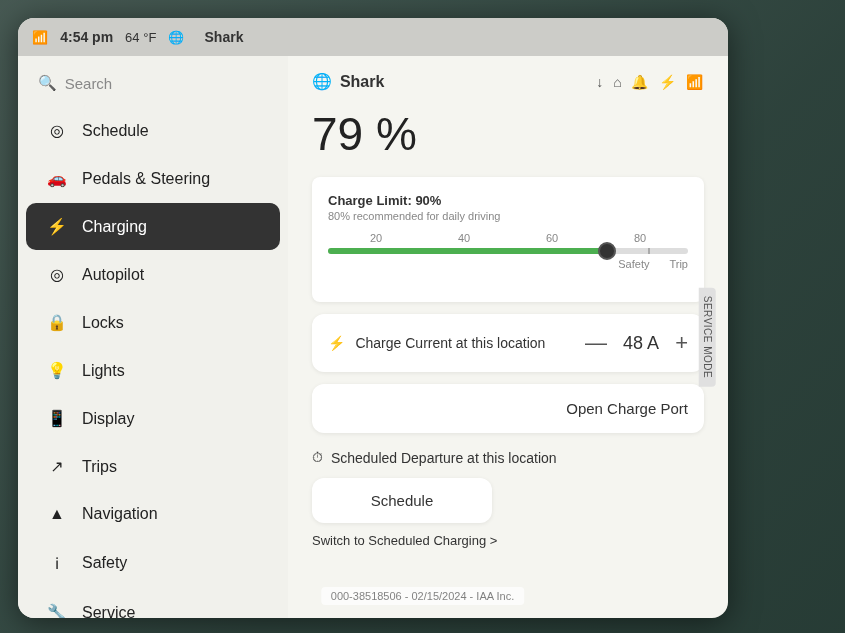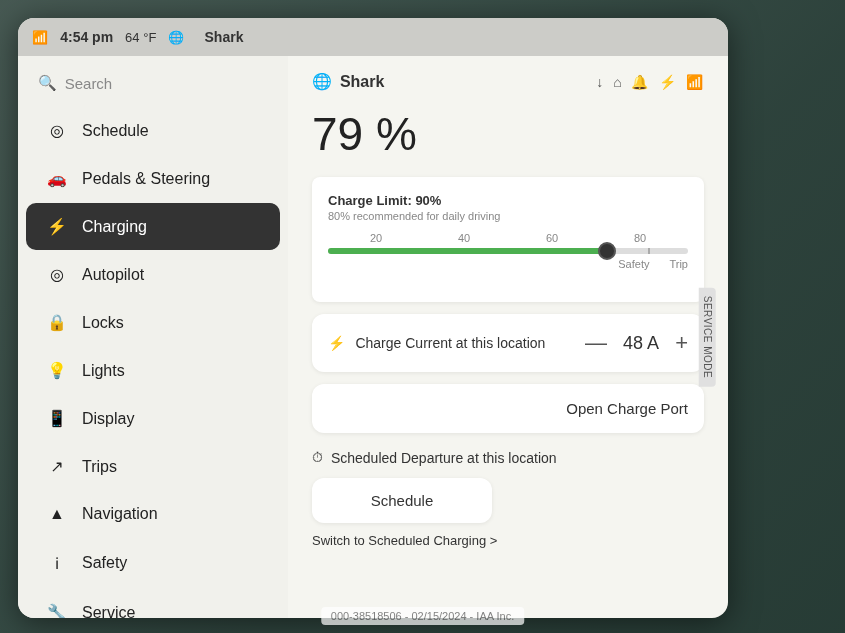--- a/index.html
+++ b/index.html
@@ -300,21 +300,21 @@
     .switch-link {
       font-size: 13px;
       color: #333;
       text-decoration: none;
       cursor: pointer;
     }
 
     
     .watermark {
       position: absolute;
-      bottom: 8px;
+      bottom: 28px;
       left: 50%;
       transform: translateX(-50%);
       font-size: 11px;
       color: rgba(0,0,0,0.5);
       background: rgba(255,255,255,0.7);
       padding: 3px 10px;
       border-radius: 4px;
       z-index: 10;
       white-space: nowrap;
     }

